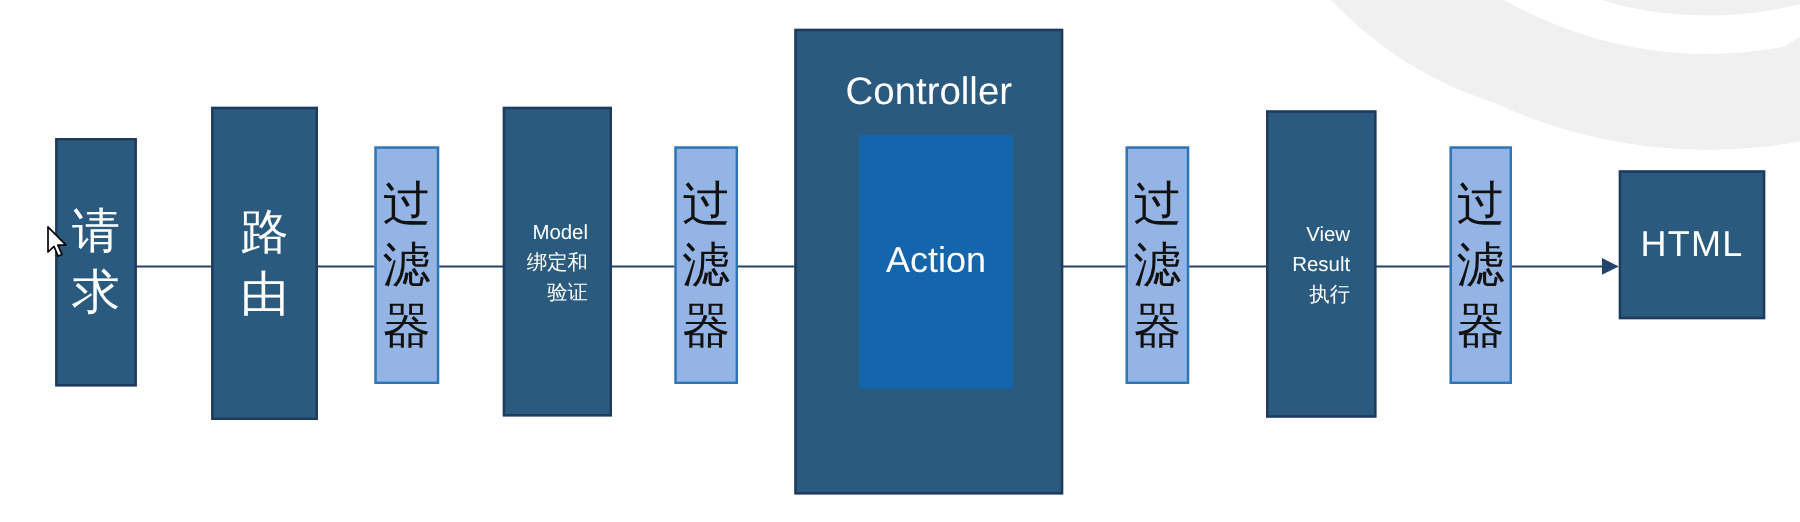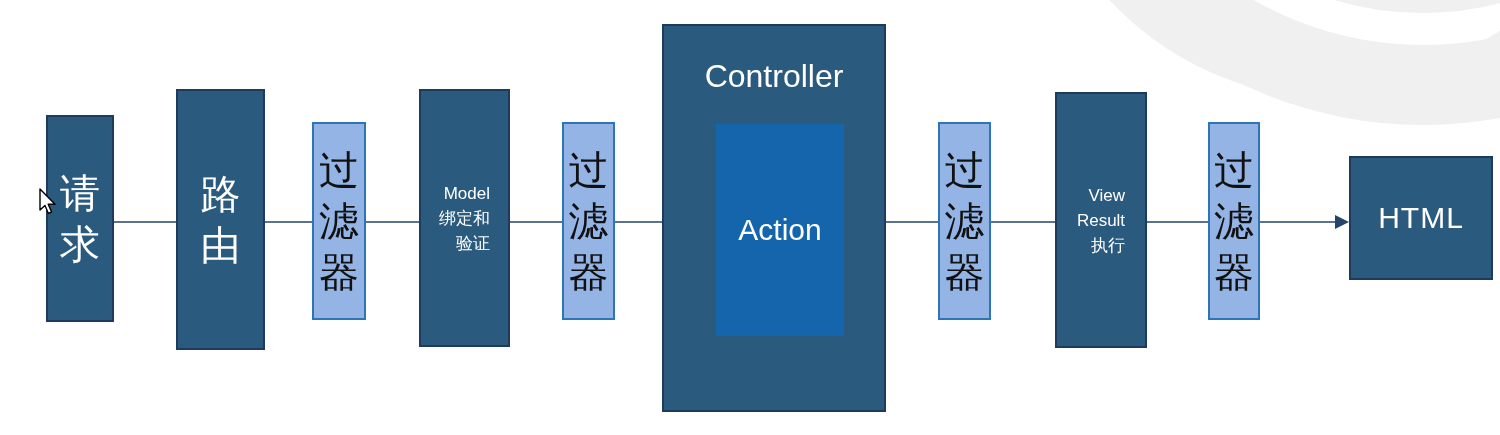--- a/index.html
+++ b/index.html
@@ -36,25 +36,25 @@
   
   #request   {left:46px;  top:115px; width:68px;  height:207px;}
   #routing   {left:176px; top:89px;  width:89px;  height:261px;}
   #filter1   {left:312px; top:122px; width:54px;  height:198px;}
   #model     {left:419px; top:89px;  width:91px;  height:258px;}
   #filter2   {left:562px; top:122px; width:53px;  height:198px;}
   #controller{left:662px; top:24px;  width:224px; height:388px;
               flex-direction:column;justify-content:flex-start;padding-top:30px;}
   #controller .ctl-lbl{font-size:32px;line-height:40px;}
   #action    {left:52px;  top:86px;  width:128px; height:212px;
-              background:#1465ab;border:none;color:#fff;font-size:30px;margin-top:12px;}
+              background:#1465ab;border:none;color:#fff;font-size:30px;}
   #filter3   {left:938px; top:122px; width:53px;  height:198px;}
   #view      {left:1055px;top:92px;  width:92px;  height:256px;}
   #filter4   {left:1208px;top:122px; width:52px;  height:198px;}
-  #htmlbox   {left:1349px;top:156px; width:144px; height:124px;font-size:30px;letter-spacing:1px;}
+  #htmlbox   {left:1349px;top:142px; width:122px; height:124px;font-size:30px;letter-spacing:1px;}
 
   .cursor-svg{position:absolute;left:38px;top:188px;width:22px;height:30px;}
 </style>
 </head>
 <body>
 
 <div class="canvas">
 
   <svg class="bg-svg" viewBox="0 0 1500 435" aria-hidden="true">
     <circle cx="1423" cy="-296" r="421" fill="#f0f0f0"></circle>

